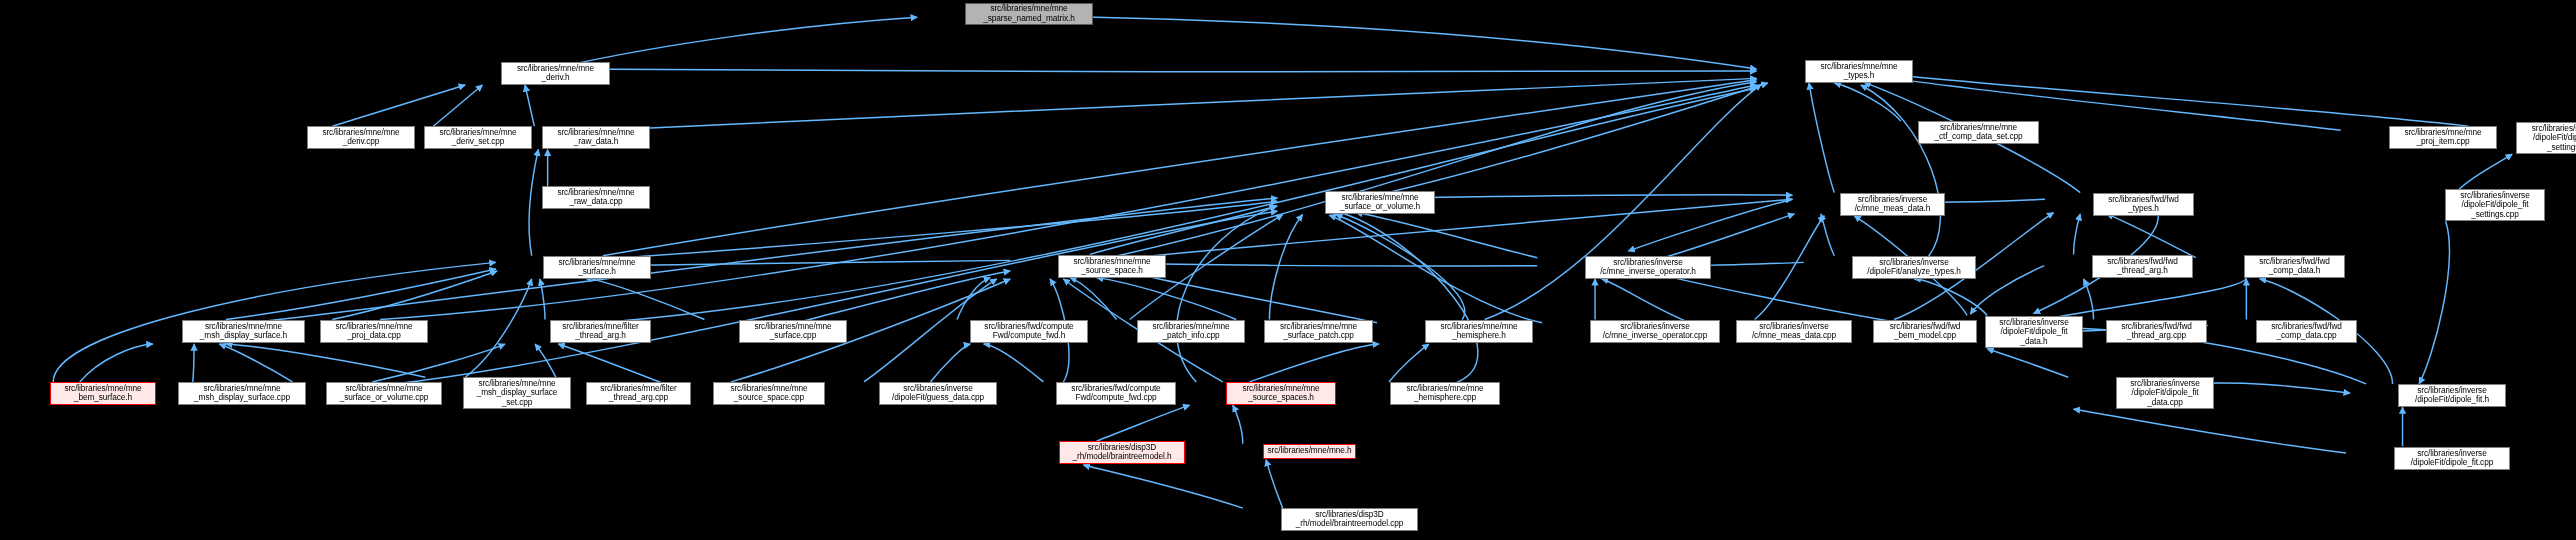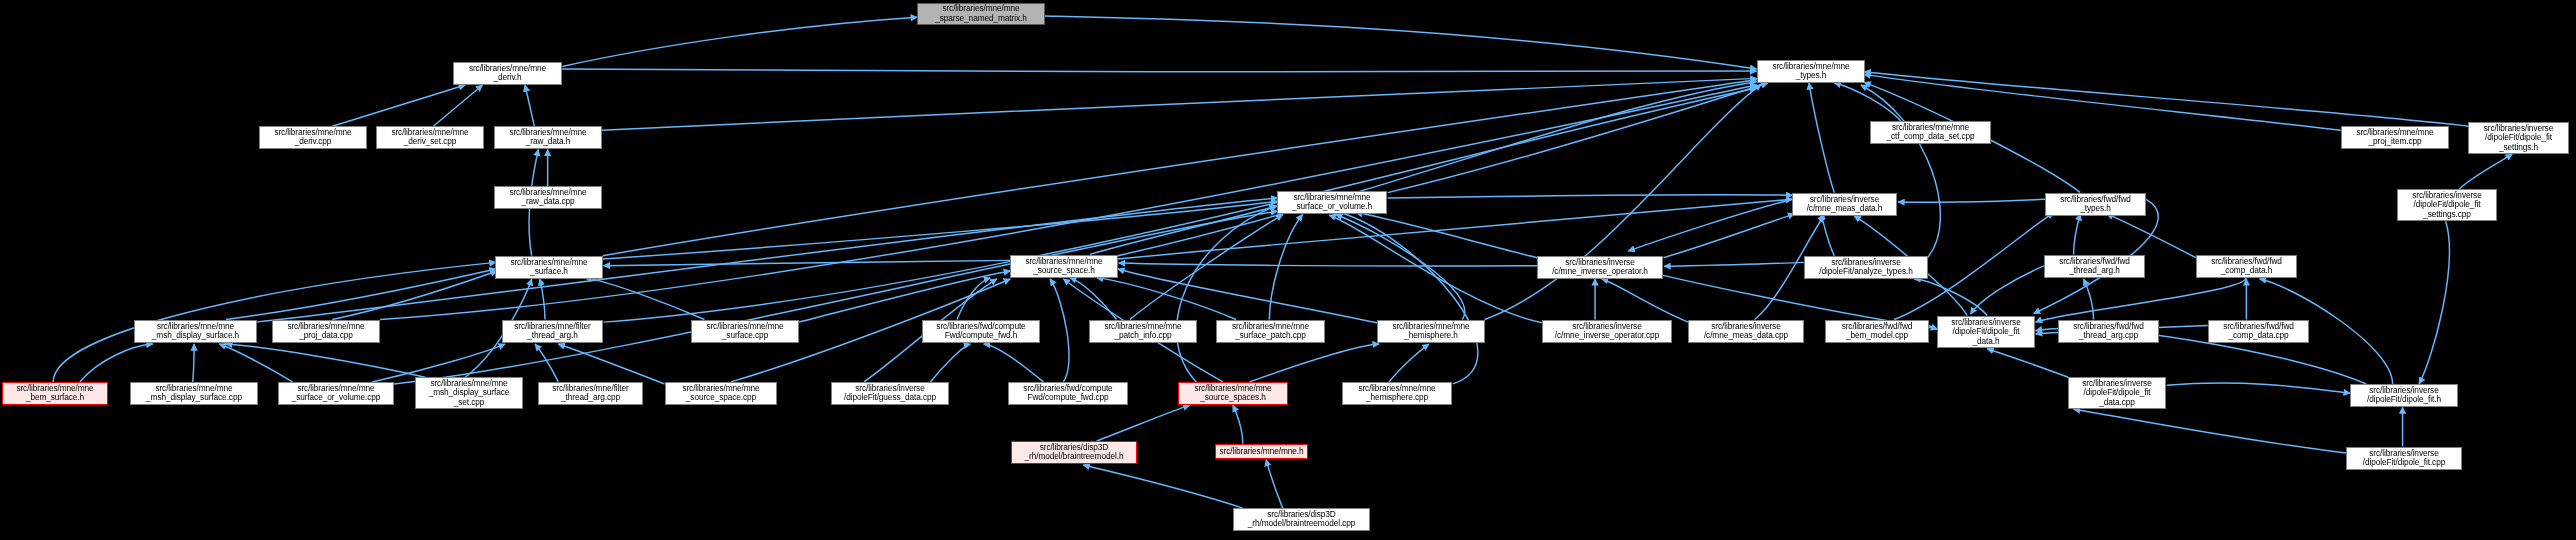--- a/index.html
+++ b/index.html
@@ -25,26 +25,26 @@
   .node {
     position: absolute;
     box-sizing: border-box;
     background: #ffffff;
     border: 0.7px solid #7f7f7f;
     color: #000000;
     font-size: 8.3px;
     line-height: 9.6px;
     text-align: center;
     display: flex;
-    align-items: center;
     justify-content: center;
     padding: 0.7px 2px;
     white-space: pre-line;
     letter-spacing: -0.1px;
     z-index: 5;
+    margin-left: 48px;
   }
   .node.root {
     background: #b3b3b3;
     border: 0.7px solid #5a5a5a;
   }
   .node.hi {
     background: #ffe8e8;
     border: 0.7px solid #ff0000;
   }
   .node span { display: block; width: 100%; }

